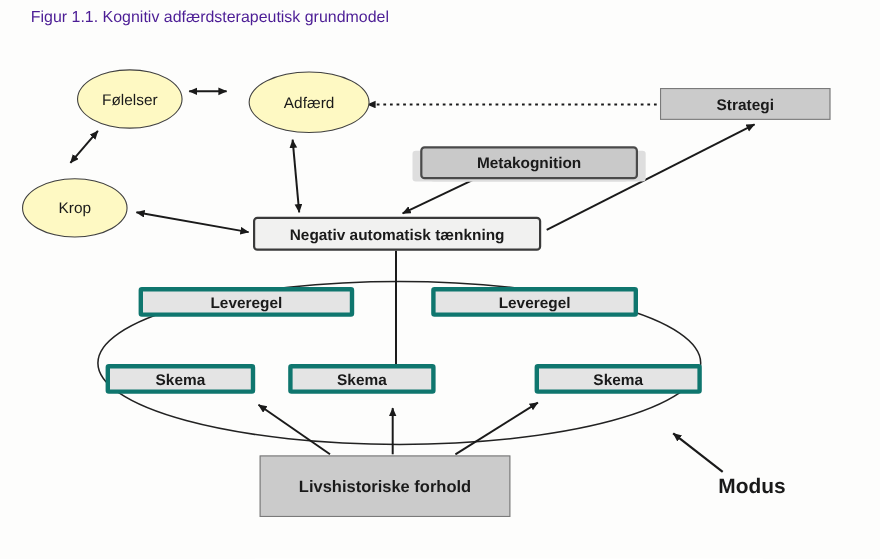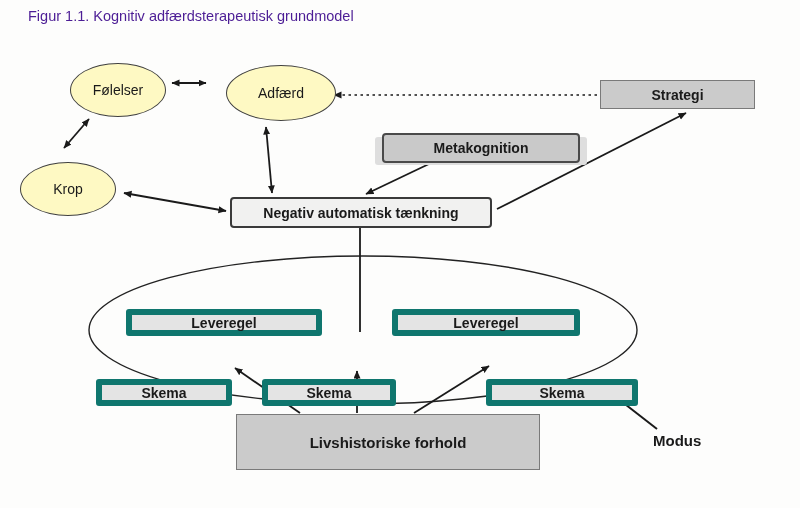--- a/index.html
+++ b/index.html
@@ -16,43 +16,43 @@
     box-sizing:border-box;text-align:center;font-size:14px;
   }
   .ellipse{
     background:#fef9c3;border:1px solid #404040;border-radius:50%;
     font-weight:400;
   }
   .graybox{
     background:#cbcbcb;border:1px solid #7a7a7a;font-weight:700;
   }
   .lightbox{
-    background:#e4e4e4;border:6px solid #0f766e;font-weight:700;border-radius:3px;margin-top:48px;
+    background:#e4e4e4;border:4px solid #0f766e;font-weight:700;border-radius:3px;
   }
   .natbox{
     background:#f1f1f0;border:2px solid #3a3a3a;font-weight:700;border-radius:4px;
   }
   .metabox{
     background:#c9c9c9;border:2px solid #4a4a4a;font-weight:700;border-radius:4px;
     box-shadow:-8px 3px 0 -1px #dedede, 8px 3px 0 -1px #dedede;
   }
   #node-foelelser{left:70px;top:63px;width:96px;height:54px;}
   #node-adfaerd{left:226px;top:65px;width:110px;height:56px;}
   #node-krop{left:20px;top:162px;width:96px;height:54px;}
   #node-strategi{left:600px;top:80px;width:155px;height:29px;}
   #node-metakognition{left:382px;top:121px;width:198px;height:30px;margin-top:12px;}
   #node-nat{left:230px;top:197px;width:262px;height:31px;}
   #node-leveregel-left{left:126px;top:261px;width:196px;height:27px;}
   #node-leveregel-right{left:392px;top:261px;width:188px;height:27px;}
   #node-skema-left{left:96px;top:331px;width:136px;height:27px;}
   #node-skema-center{left:262px;top:331px;width:134px;height:27px;}
   #node-skema-right{left:486px;top:331px;width:152px;height:27px;}
-  #node-livshistoriske{left:236px;top:414px;width:304px;height:56px;font-size:15px;}
+  #node-livshistoriske{left:236px;top:414px;width:228px;height:56px;font-size:15px;}
   #label-modus{
-    position:absolute;left:653px;top:432px;font-weight:700;font-size:15px;text-align:right;
+    position:absolute;left:653px;top:432px;font-weight:700;font-size:19px;text-align:right;
   }
 </style>
 </head>
 <body>
 
 <div id="page">
 
   <div id="fig-title">Figur 1.1. Kognitiv adfærdsterapeutisk grundmodel</div>
 
   <svg class="connectors" width="800" height="508" viewBox="0 0 800 508">

